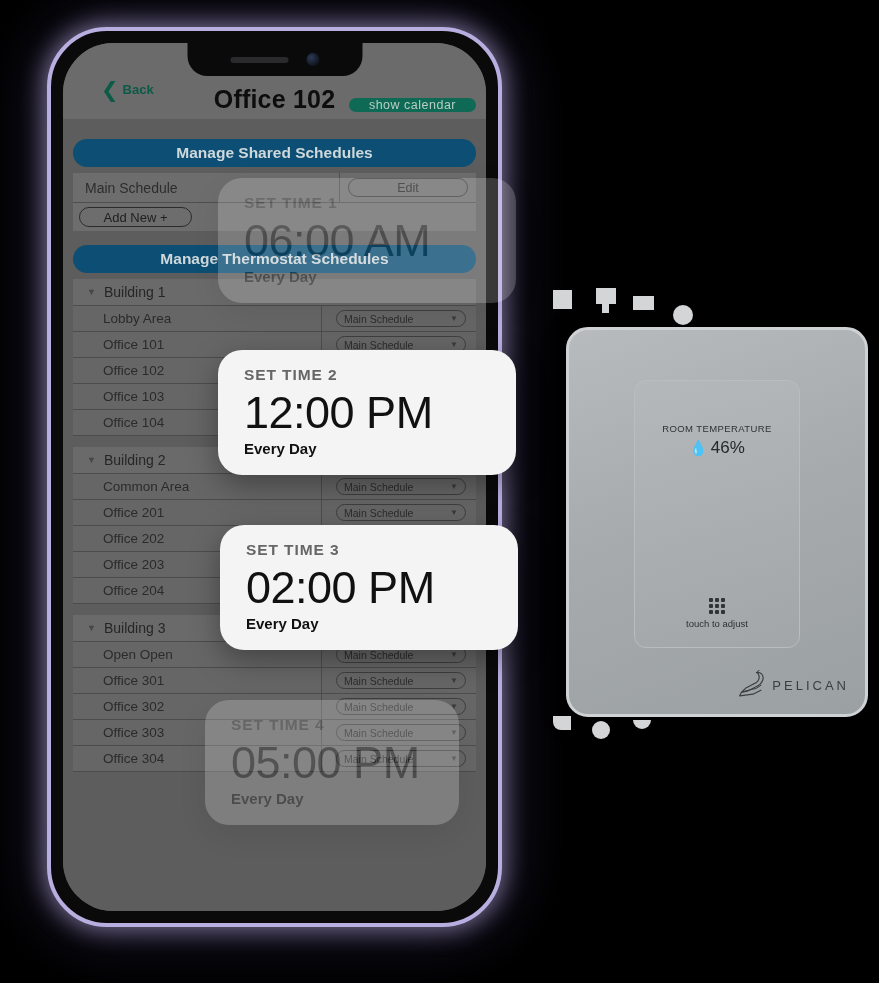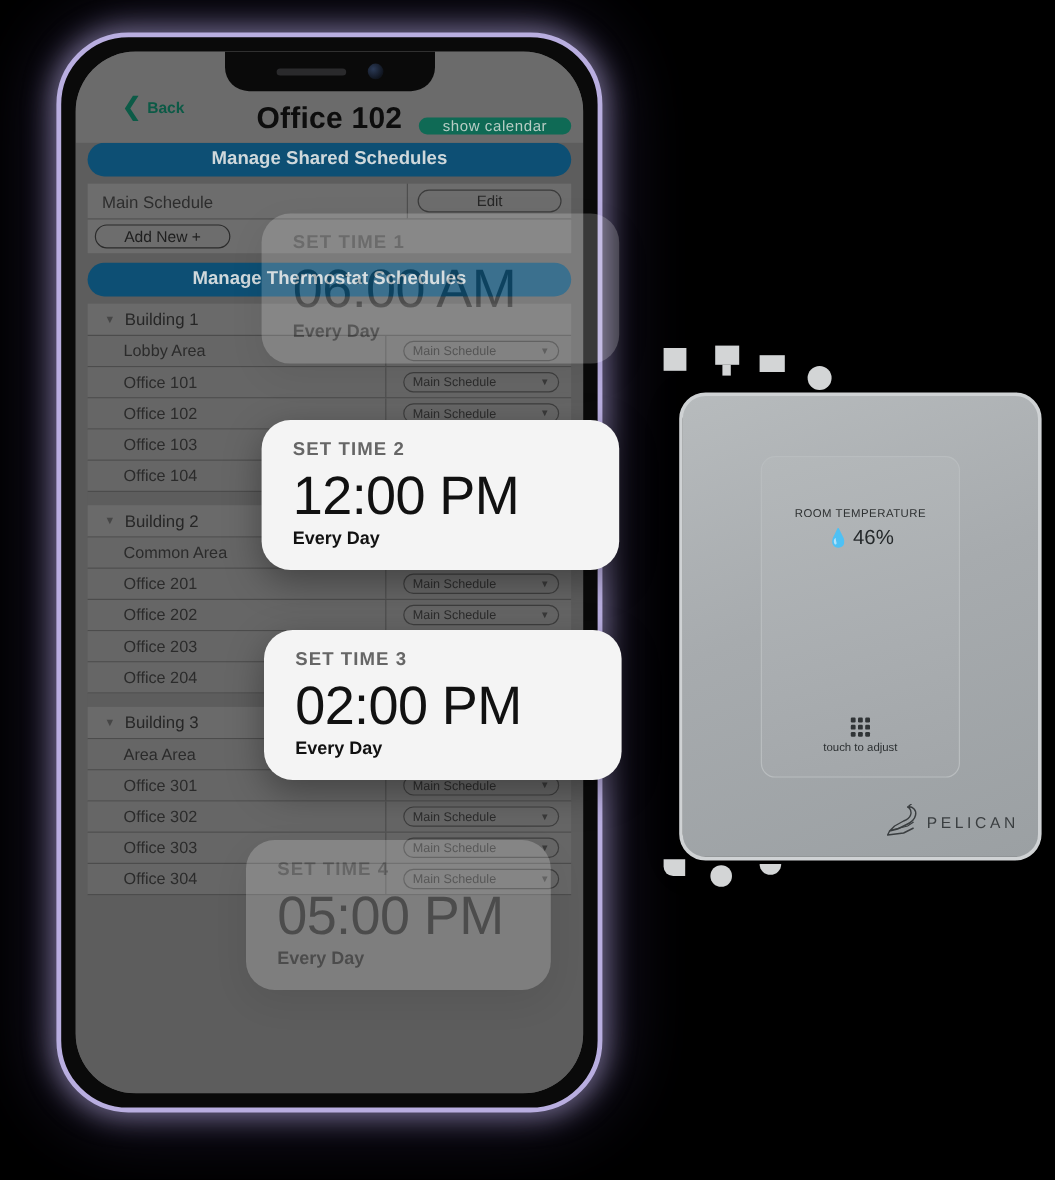--- a/index.html
+++ b/index.html
@@ -57,21 +57,21 @@
   #show-calendar-button{
     position:absolute; right:10px; top:55px;
     padding:0 20px; border-radius:22px;
     background:#0f6a55; color:#b8cdc5; font-size:12.5px;
     letter-spacing:.5px; white-space:nowrap;
   }
 
   
   #app-body{
     position:absolute; top:76px; left:0; right:0; bottom:0;
-    background:#5d5d5d; padding:0 10px 0 10px; z-index:20;
+    background:#5d5d5d; padding:20px 10px 0 10px; z-index:20;
   }
   .section-banner{
     height:28px; border-radius:14px;
     background:#0d4f74;
     display:flex; align-items:center; justify-content:center;
     color:#cfd8db; font-size:15.5px; font-weight:bold;
     margin-bottom:6px;
   }
   .sched-row{
     display:flex; align-items:center; height:30px;
@@ -79,21 +79,21 @@
   }
   .sched-name{ flex:1; padding-left:12px; font-size:14px; color:#2d2d2d; }
   .sched-divider{ width:1px; height:100%; background:#4e4e4e; }
   .pill-btn{
     width:120px; margin:0 8px; height:19px; border-radius:10px;
     border:1px solid #3b3b3b; display:flex; align-items:center;
     justify-content:center; font-size:12.5px; color:#262626;
   }
   #add-new-row{
     height:28px; display:flex; align-items:center;
-    background:#6d6d6d; margin-bottom:8px;
+    background:#6d6d6d; margin-bottom:14px;
   }
   #add-new-button{
     margin-left:6px; width:113px; height:20px; border-radius:11px;
     border:1px solid #2b2b2b; display:flex; align-items:center;
     justify-content:center; font-size:13px; color:#1e1e1e;
   }
 
   
   .building-header{
     display:flex; align-items:center; height:27px;
@@ -316,21 +316,21 @@
         </span>
       </div>
 
       <div class="group-gap"></div>
 
       <div class="building-header">
         <span class="tri-icon">▼</span>
         <span class="building-label">Building 3</span>
       </div>
       <div class="zone-row">
-        <span class="zone-name">Area Area</span>
+        <span class="zone-name">Open Open</span>
         <span class="zone-sep"></span>
         <span class="zone-select">
           <span>Main Schedule</span>
           <span class="chevron-dn">▼</span>
         </span>
       </div>
       <div class="zone-row">
         <span class="zone-name">Office 301</span>
         <span class="zone-sep"></span>
         <span class="zone-select">

